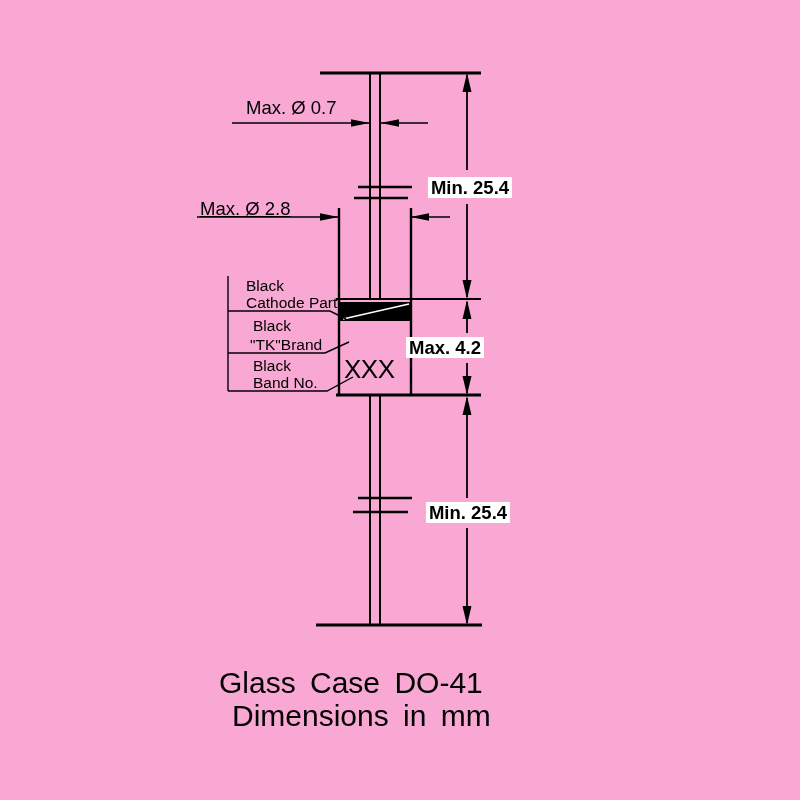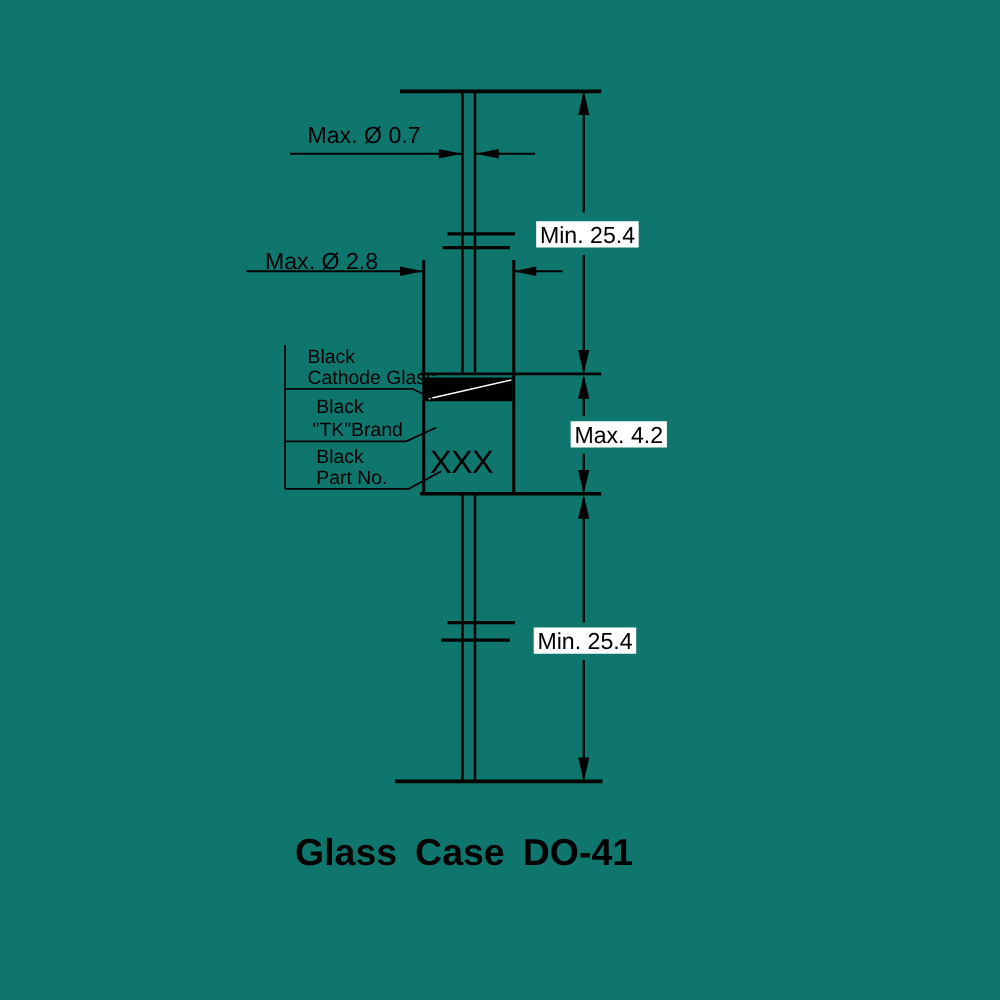--- a/index.html
+++ b/index.html
@@ -1,23 +1,23 @@
 <!DOCTYPE html>
 <html><head>
 <meta charset="utf-8">
 <style>
   html,body{margin:0;padding:0;background:#ffffff;}
   .stage{
-    position:relative;width:800px;height:800px;background:#0f766e;
+    position:relative;width:800px;height:800px;background:#f9a8d4;
     font-family:"Liberation Sans",sans-serif;color:#000;overflow:hidden;
   }
   .stage svg{position:absolute;left:0;top:0;}
   .t{position:absolute;white-space:nowrap;color:#000;line-height:1.15;}
   .dim{font-size:18.5px;}
-  .dim-on-line{transform:translateX(-50%);background:#ffffff;padding:0 3px;}
+  .dim-on-line{transform:translateX(-50%);background:#ffffff;padding:0 3px;font-weight:bold;}
   .callout{font-size:15.5px;margin-left:13px;}
   .marking{font-size:26px;letter-spacing:-0.5px;}
   .caption{font-size:30px;word-spacing:6px;}
 </style>
 </head>
 <body>
 
 <div class="stage">
 
   <svg width="800" height="800" viewBox="0 0 800 800">
@@ -88,34 +88,35 @@
     <g stroke="#000" stroke-width="1.4" fill="none">
       <line x1="228" y1="276" x2="228" y2="391"></line>
       <path d="M228 311 H330 L346 319"></path>
       <path d="M228 353 H325 L349 342"></path>
       <path d="M228 391 H327 L353 377"></path>
     </g>
   </svg>
 
   <div class="t dim" style="left:246px;top:97px;">Max. Ø 0.7</div>
 
-  <div class="t dim" style="left:212px;top:198px;">Max. Ø 2.8</div>
+  <div class="t dim" style="left:200px;top:198px;text-decoration:underline;">Max. Ø 2.8</div>
 
   <div class="t dim dim-on-line" style="left:470px;top:177px;">Min. 25.4</div>
 
-  <div class="t dim dim-on-line" style="left:495px;top:337px;">Max. 4.2</div>
+  <div class="t dim dim-on-line" style="left:445px;top:337px;">Max. 4.2</div>
 
   <div class="t dim dim-on-line" style="left:468px;top:502px;">Min. 25.4</div>
 
   <div class="t callout" style="left:233px;top:277px;">Black</div>
-  <div class="t callout" style="left:233px;top:294px;">Cathode Glass</div>
+  <div class="t callout" style="left:233px;top:294px;">Cathode Part</div>
 
   <div class="t callout" style="left:240px;top:317px;">Black</div>
   <div class="t callout" style="left:237px;top:336px;">"TK"Brand</div>
 
   <div class="t callout" style="left:240px;top:357px;">Black</div>
-  <div class="t callout" style="left:240px;top:374px;">Part No.</div>
+  <div class="t callout" style="left:240px;top:374px;">Band No.</div>
 
   <div class="t marking" style="left:344px;top:355px;">XXX</div>
 
-  <div class="t caption" style="left:236px;top:666px;font-weight:bold;">Glass Case DO-41</div>
+  <div class="t caption" style="left:219px;top:666px;">Glass Case DO-41</div>
+  <div class="t caption" style="left:232px;top:699px;">Dimensions in mm</div>
 
 </div>
 
 </body></html>

